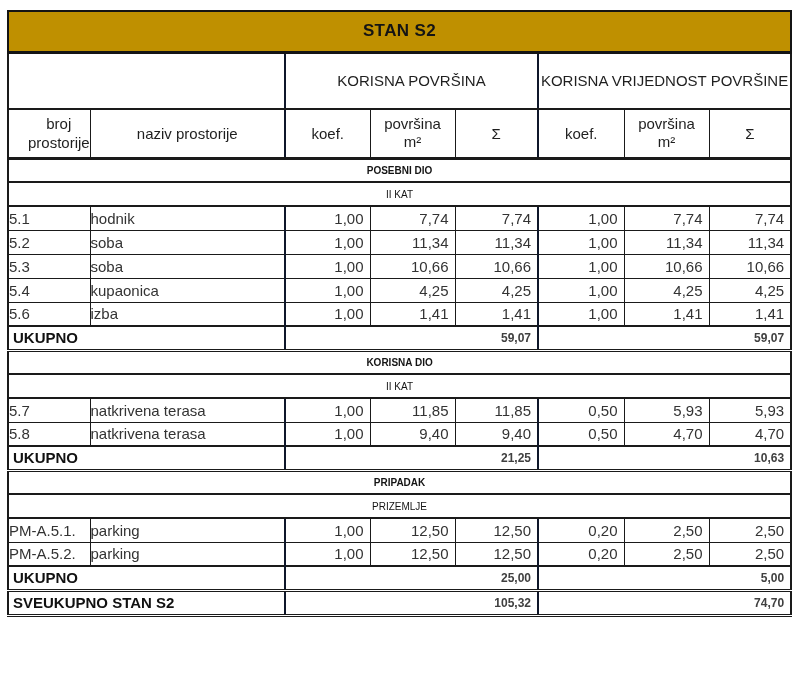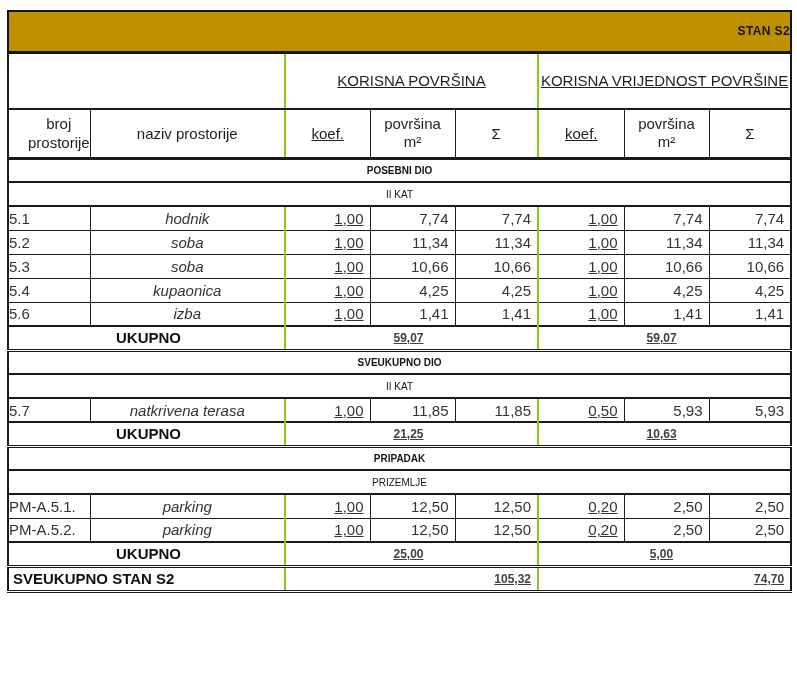--- a/index.html
+++ b/index.html
@@ -2,43 +2,43 @@
 <html><head>
 <meta charset="utf-8">
 <style>
   html,body { margin:0; padding:0; background:#ffffff; }
   body { font-family:"Liberation Sans", sans-serif; -webkit-font-smoothing:antialiased; }
   .sheet { width:797px; height:690px; box-sizing:border-box; padding:10px 7px; background:#fff; }
   table { border-collapse:collapse; table-layout:fixed; width:783px; border:2px solid #1a1a1a; }
   td { border:1px solid #1a1a1a; overflow:hidden; box-sizing:border-box; padding:0; vertical-align:middle; }
 
   tr.title td {
-    background:#BF9000; color:#141414; font-weight:bold; font-size:12px;
-    text-align:right; height:41px; border:2px solid #141414; border-bottom-width:3px;
+    background:#BF9000; color:#141414; font-weight:bold; font-size:17px;
+    text-align:center; height:41px; border:2px solid #141414; border-bottom-width:3px;
     letter-spacing:0.4px;
   }
   tr.gh td { height:57px; text-align:center; font-size:15px; color:#1f1f1f; border-bottom:2px solid #1a1a1a; }
   tr.chr td { height:49px; text-align:center; font-size:15px; color:#1f1f1f; border-bottom:3px solid #1a1a1a; }
   td.chsmall { font-size:11px; text-align:left; padding-left:19px; white-space:pre-line; line-height:1.3; color:#2a2a2a; }
   td.pre { white-space:pre-line; line-height:1.2; }
   td.sigma { font-size:16px; }
 
   tr.sec td, tr.floor td {
     text-align:center; font-size:10px; height:24px; color:#141414;
     border-top:2px solid #1a1a1a; border-bottom:2px solid #1a1a1a;
   }
   tr.sec td { font-weight:bold; }
 
   tr.data td { height:24px; font-size:15px; color:#333333; }
   td.id { text-align:left; }
-  td.nm { text-align:center;font-style:italic; }
+  td.nm { text-align:left; }
   td.num { text-align:right; padding-right:6px; }
-  td.bl2 { border-left:2px solid #84cc16;text-decoration:underline; }
-
-  tr.total td { height:24px; border-top:2px solid #1a1a1a; border-bottom:3px double #1a1a1a;text-align:center; }
+  td.bl2 { border-left:2px solid #0f172a; }
+
+  tr.total td { height:24px; border-top:2px solid #1a1a1a; border-bottom:3px double #1a1a1a; }
   tr.grand td { height:25px; border-top:3px double #1a1a1a; border-bottom:3px double #1a1a1a; }
   td.tl { font-weight:bold; font-size:15px; padding-left:4px; color:#111; }
   tr.total td.num, tr.grand td.num { font-weight:bold; color:#404040; font-size:12px; }
 </style>
 </head>
 <body>
 
 <div class="sheet">
 <table>
   <colgroup>
@@ -134,36 +134,46 @@
       <td class="num">1,41</td>
     </tr>
 
     <tr class="total">
       <td colspan="2" class="tl">UKUPNO</td>
       <td colspan="3" class="num bl2">59,07</td>
       <td colspan="3" class="num bl2">59,07</td>
     </tr>
 
     <tr class="sec">
-      <td colspan="8">SVEUKUPNO DIO</td>
+      <td colspan="8">KORISNA DIO</td>
     </tr>
     <tr class="floor">
       <td colspan="8">II KAT</td>
     </tr>
 
     <tr class="data">
       <td class="id">5.7</td>
       <td class="nm">natkrivena terasa</td>
       <td class="num bl2">1,00</td>
       <td class="num">11,85</td>
       <td class="num">11,85</td>
       <td class="num bl2">0,50</td>
       <td class="num">5,93</td>
       <td class="num">5,93</td>
     </tr>
+    <tr class="data">
+      <td class="id">5.8</td>
+      <td class="nm">natkrivena terasa</td>
+      <td class="num bl2">1,00</td>
+      <td class="num">9,40</td>
+      <td class="num">9,40</td>
+      <td class="num bl2">0,50</td>
+      <td class="num">4,70</td>
+      <td class="num">4,70</td>
+    </tr>
 
     <tr class="total">
       <td colspan="2" class="tl">UKUPNO</td>
       <td colspan="3" class="num bl2">21,25</td>
       <td colspan="3" class="num bl2">10,63</td>
     </tr>
 
     <tr class="sec">
       <td colspan="8">PRIPADAK</td>
     </tr>

